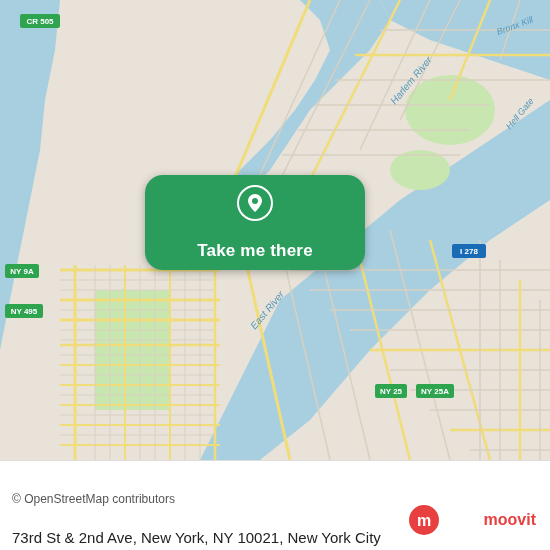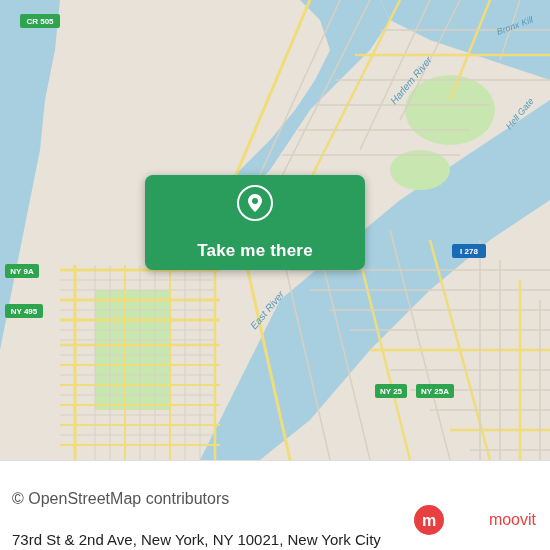--- a/index.html
+++ b/index.html
@@ -33,21 +33,21 @@
       height: 90px;
       background: #fff;
       border-top: 1px solid #ddd;
       display: flex;
       flex-direction: column;
       justify-content: center;
       padding: 10px 12px;
     }
 
     #copyright-line {
-      font-size: 16px;
+      font-size: 12px;
       color: #555;
       margin-bottom: 6px;
       margin-top: 28px;
     }
 
     #address-line {
       font-size: 15px;
       color: #222;
       font-weight: 400;
       line-height: 1.4;
@@ -75,21 +75,21 @@
     }
 
     
     #take-me-there-btn {
       position: absolute;
       top: 175px;
       left: 145px;
       width: 220px;
       height: 95px;
       background: #2a9d5c;
-      border-radius: 8px;
+      border-radius: 18px;
       display: flex;
       flex-direction: column;
       align-items: center;
       justify-content: center;
       cursor: pointer;
       box-shadow: 0 2px 8px rgba(0,0,0,0.3);
       border: none;
       gap: 20px;
     }
 
@@ -242,15 +242,15 @@
   <div id="copyright-line">© OpenStreetMap contributors</div>
   <div id="address-line">73rd St &amp; 2nd Ave, New York, NY 10021, New York City</div>
 
   <div id="moovit-logo">
     <svg id="moovit-icon" width="32" height="32" viewBox="0 0 32 32" xmlns="http://www.w3.org/2000/svg">
 
       <circle cx="16" cy="16" r="15" fill="#e84040"></circle>
 
       <text x="16" y="22" text-anchor="middle" fill="white" font-size="16" font-weight="bold" font-family="Arial">m</text>
     </svg>
-    <span id="moovit-text" style="font-size: 16px; font-weight: normal; color: rgb(232, 64, 64); padding-left: 40px;">moovit</span>
+    <span id="moovit-text" style="font-size: 16px; font-weight: bold; color: rgb(232, 64, 64); padding-left: 40px;">moovit</span>
   </div>
 </div>
 
 </body></html>

